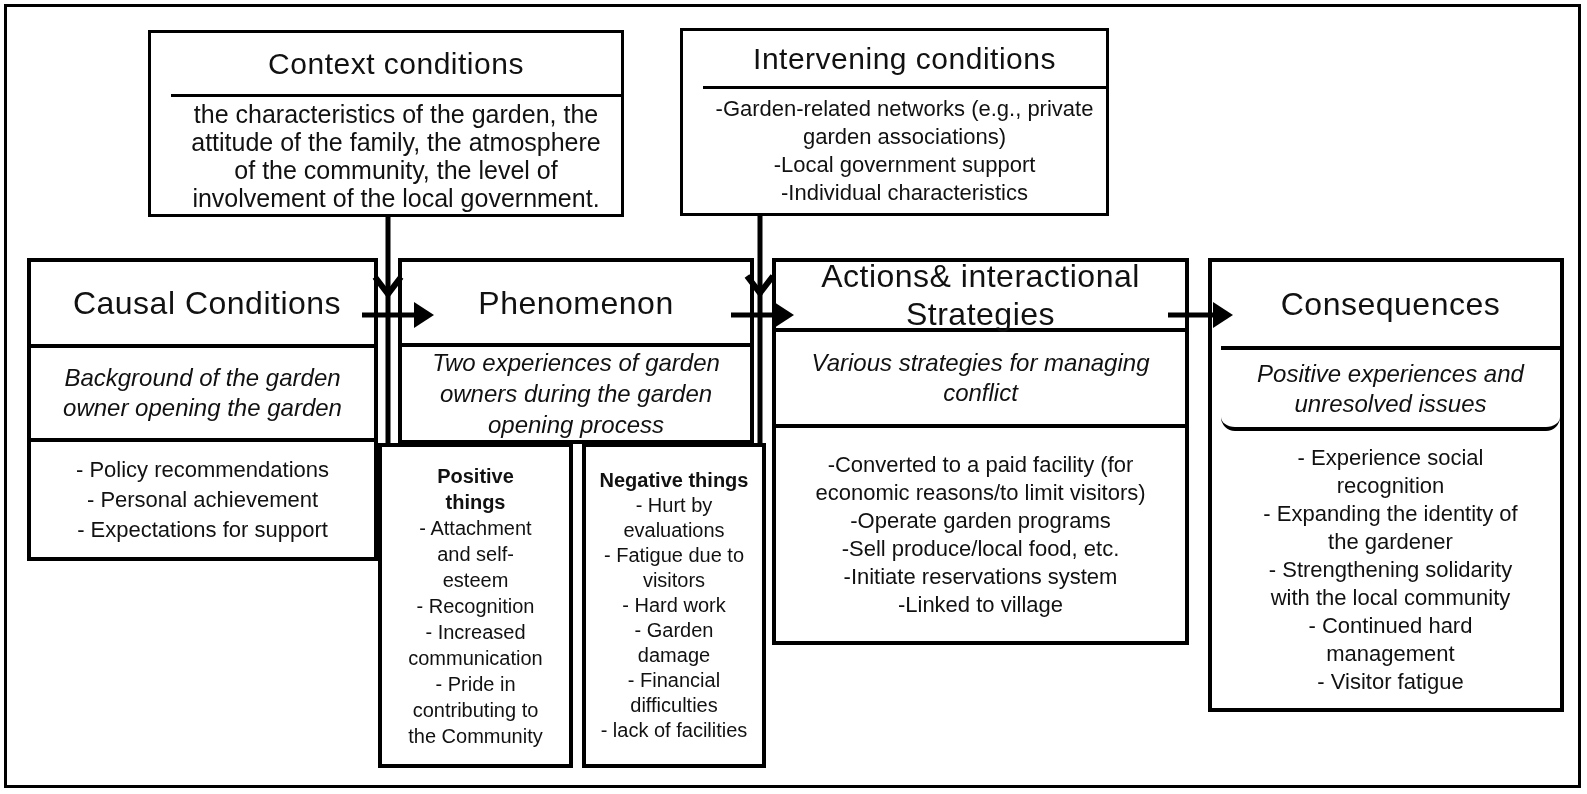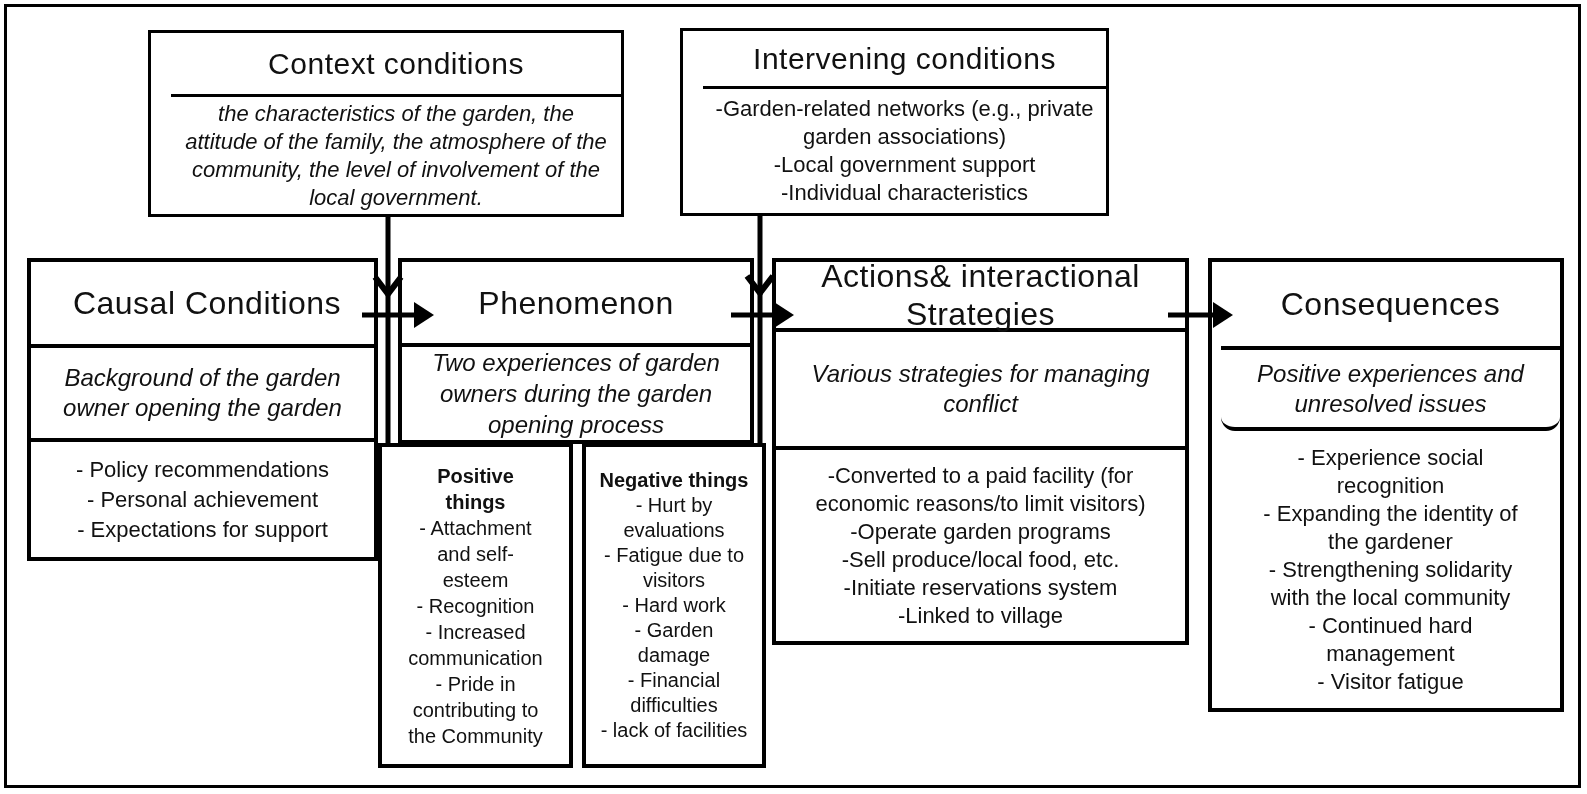--- a/index.html
+++ b/index.html
@@ -21,21 +21,21 @@
        align-items:center;justify-content:center;text-align:center;}
   .sec.rule{border-bottom:3px solid #000;}
   .sec.rule4{border-bottom:4px solid #000;}
   .title{font-size:30px;letter-spacing:.5px;line-height:36px;}
   .title.big{font-size:32px;line-height:38px;}
   .subtitle{font-style:italic;font-size:24px;line-height:30px;}
   .items{font-size:22px;line-height:29px;}
   .items .li{width:100%;}
   .colbox .hdr{font-weight:bold;}
   .arrows{position:absolute;left:0;top:0;z-index:5;}
-  .ctx-body{font-size:22px;line-height:28px;padding:0 12px;font-style:italic;}
+  .ctx-body{font-size:25px;line-height:28px;padding:0 12px;}
 </style>
 </head>
 <body>
 
 <div class="stage">
 
   <div class="frame"></div>
 
   <div class="box thin" style="left:148px;top:30px;width:476px;height:187px;">
     <div class="sec rule title" style="height:64px;">Context conditions</div>
@@ -91,21 +91,21 @@
             <div class="li">- Garden damage</div>
             <div class="li">- Financial difficulties</div>
             <div class="li">- lack of facilities</div>
           </div>
       </div>
     </div>
   </div>
 
   <div class="box" style="left:772px;top:258px;width:417px;height:387px;">
     <div class="sec rule4 title big" style="height:70px;padding:0 10px;">Actions&amp; interactional Strategies</div>
-    <div class="sec rule4 subtitle" style="height:118px;padding:0 4px;text-align:center;">Various strategies for managing conflict</div>
+    <div class="sec rule4 subtitle" style="height:96px;padding:0 4px;text-align:center;">Various strategies for managing conflict</div>
     <div class="sec items" style="flex:1;line-height:28px;padding:0 6px;">
         <div class="li">-Converted to a paid facility (for economic reasons/to limit visitors)</div>
         <div class="li">-Operate garden programs</div>
         <div class="li">-Sell produce/local food, etc.</div>
         <div class="li">-Initiate reservations system</div>
         <div class="li">-Linked to village</div>
       </div>
   </div>
 
   <div class="box" style="left:1208px;top:258px;width:356px;height:454px;padding-left:9px;">

